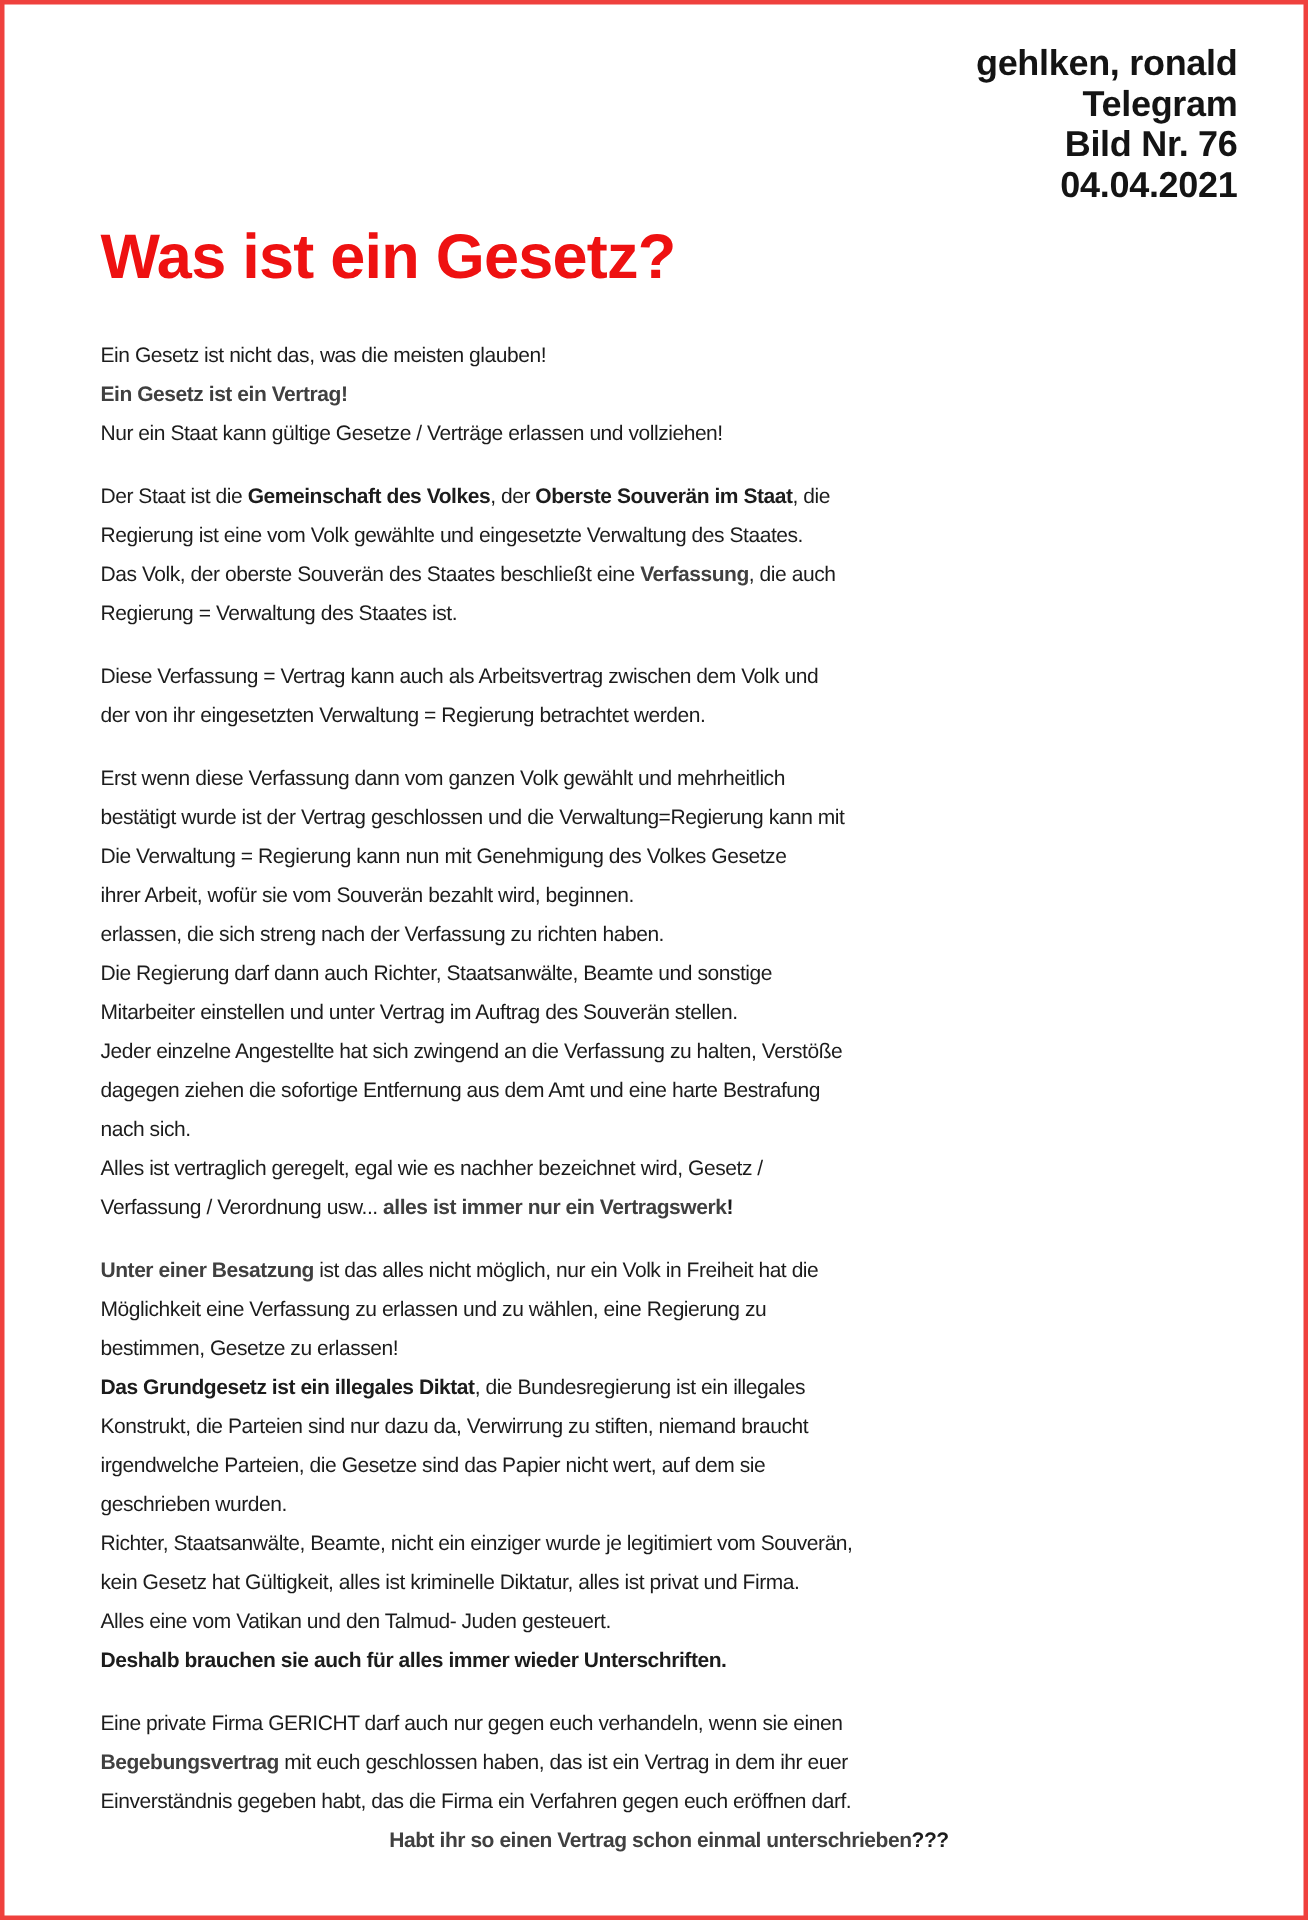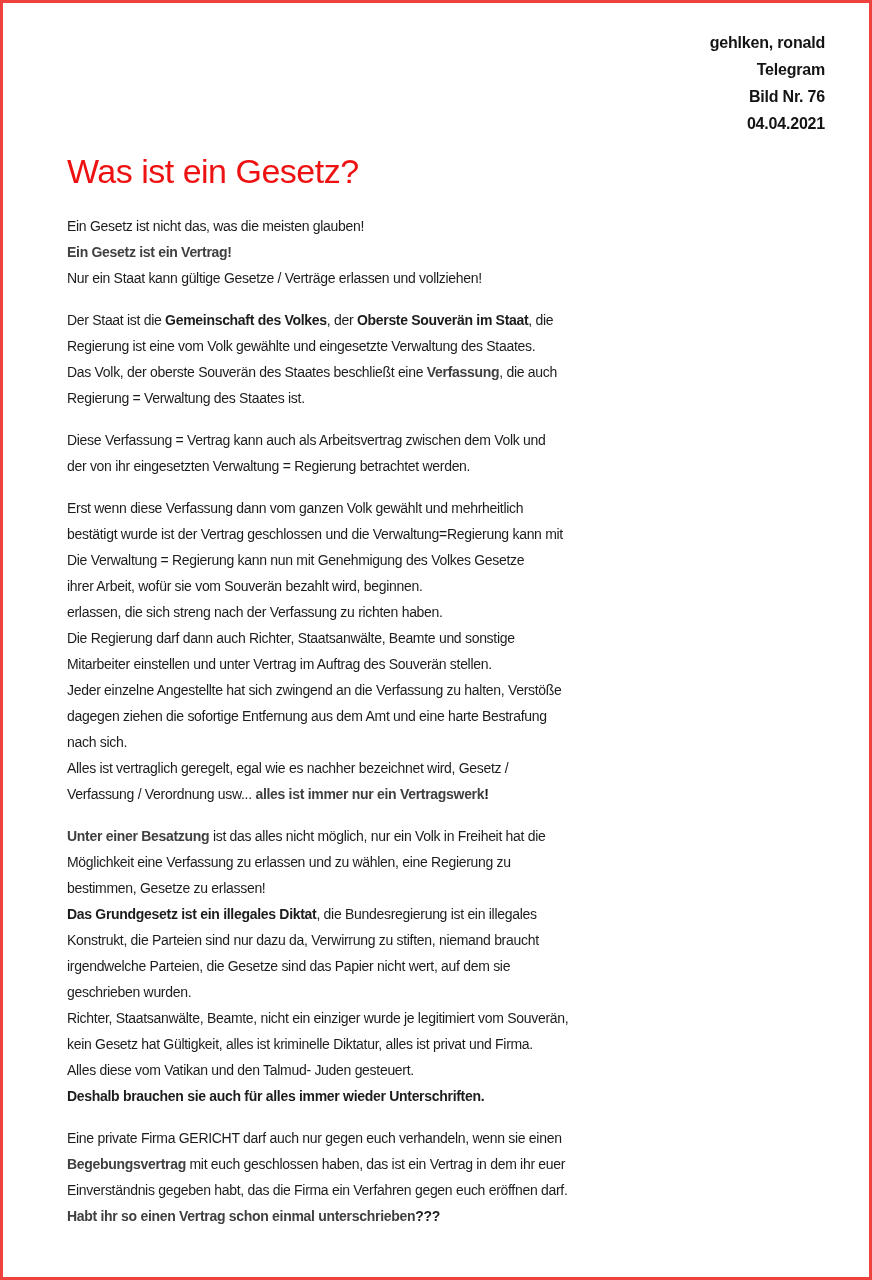--- a/index.html
+++ b/index.html
@@ -11,45 +11,45 @@
     border: 3px solid #ef413d;
     background: #ffffff;
     font-family: "Liberation Sans", "DejaVu Sans", sans-serif;
     overflow: hidden;
   }
   .content {
     padding: 26px 44px 0 64px;
   }
   .doc-header {
     text-align: right;
-    font-size: 16px;
+    font-size: 24px;
     font-weight: 700;
     color: #141414;
     line-height: 27px;
     letter-spacing: -0.2px;
   }
   .doc-title {
     margin-top: 14px;
-    margin-bottom: 22px;
-    font-size: 34px;
-    font-weight: 400;
+    margin-bottom: 32px;
+    font-size: 42px;
+    font-weight: 700;
     color: #ee1111;
     letter-spacing: -0.5px;
     line-height: 40px;
   }
   .paragraph { margin-bottom: 16px; }
   .line {
     line-height: 26px;
     height: 26px;
     font-size: 14px;
     letter-spacing: -0.3px;
     white-space: nowrap;
     color: #1c1c1c;
   }
-  .line.center { }
+  .line.center { text-align: center; }
   .st-n  { color: #1c1c1c; font-weight: 400; }
   .st-b  { color: #1c1c1c; font-weight: 700; }
   .st-rb { color: #404040; font-weight: 700; }
 </style>
 </head>
 <body>
 
 <div class="page">
   <div class="content">
 
@@ -95,21 +95,21 @@
         <div class="paragraph">
           <div class="line"><span class="st-rb">Unter einer Besatzung</span><span class="st-n"> ist das alles nicht möglich, nur ein Volk in Freiheit hat die</span></div>
           <div class="line"><span class="st-n">Möglichkeit eine Verfassung zu erlassen und zu wählen, eine Regierung zu</span></div>
           <div class="line"><span class="st-n">bestimmen, Gesetze zu erlassen!</span></div>
           <div class="line"><span class="st-b">Das Grundgesetz ist ein illegales Diktat</span><span class="st-n">, die Bundesregierung ist ein illegales</span></div>
           <div class="line"><span class="st-n">Konstrukt, die Parteien sind nur dazu da, Verwirrung zu stiften, niemand braucht</span></div>
           <div class="line"><span class="st-n">irgendwelche Parteien, die Gesetze sind das Papier nicht wert, auf dem sie</span></div>
           <div class="line"><span class="st-n">geschrieben wurden.</span></div>
           <div class="line"><span class="st-n">Richter, Staatsanwälte, Beamte, nicht ein einziger wurde je legitimiert vom Souverän,</span></div>
           <div class="line"><span class="st-n">kein Gesetz hat Gültigkeit, alles ist kriminelle Diktatur, alles ist privat und Firma.</span></div>
-          <div class="line"><span class="st-n">Alles diese vom Vatikan und den Talmud- Juden gesteuert.</span></div>
+          <div class="line"><span class="st-n">Alles eine vom Vatikan und den Talmud- Juden gesteuert.</span></div>
           <div class="line"><span class="st-b">Deshalb brauchen sie auch für alles immer wieder Unterschriften.</span></div>
         </div>
         <div class="paragraph">
           <div class="line"><span class="st-n">Eine private Firma GERICHT darf auch nur gegen euch verhandeln, wenn sie einen</span></div>
           <div class="line"><span class="st-rb">Begebungsvertrag</span><span class="st-n"> mit euch geschlossen haben, das ist ein Vertrag in dem ihr euer</span></div>
           <div class="line"><span class="st-n">Einverständnis gegeben habt, das die Firma ein Verfahren gegen euch eröffnen darf.</span></div>
           <div class="line center"><span class="st-rb">Habt ihr so einen Vertrag schon einmal unterschrieben</span><span class="st-b">???</span></div>
         </div>
       </div>
 

